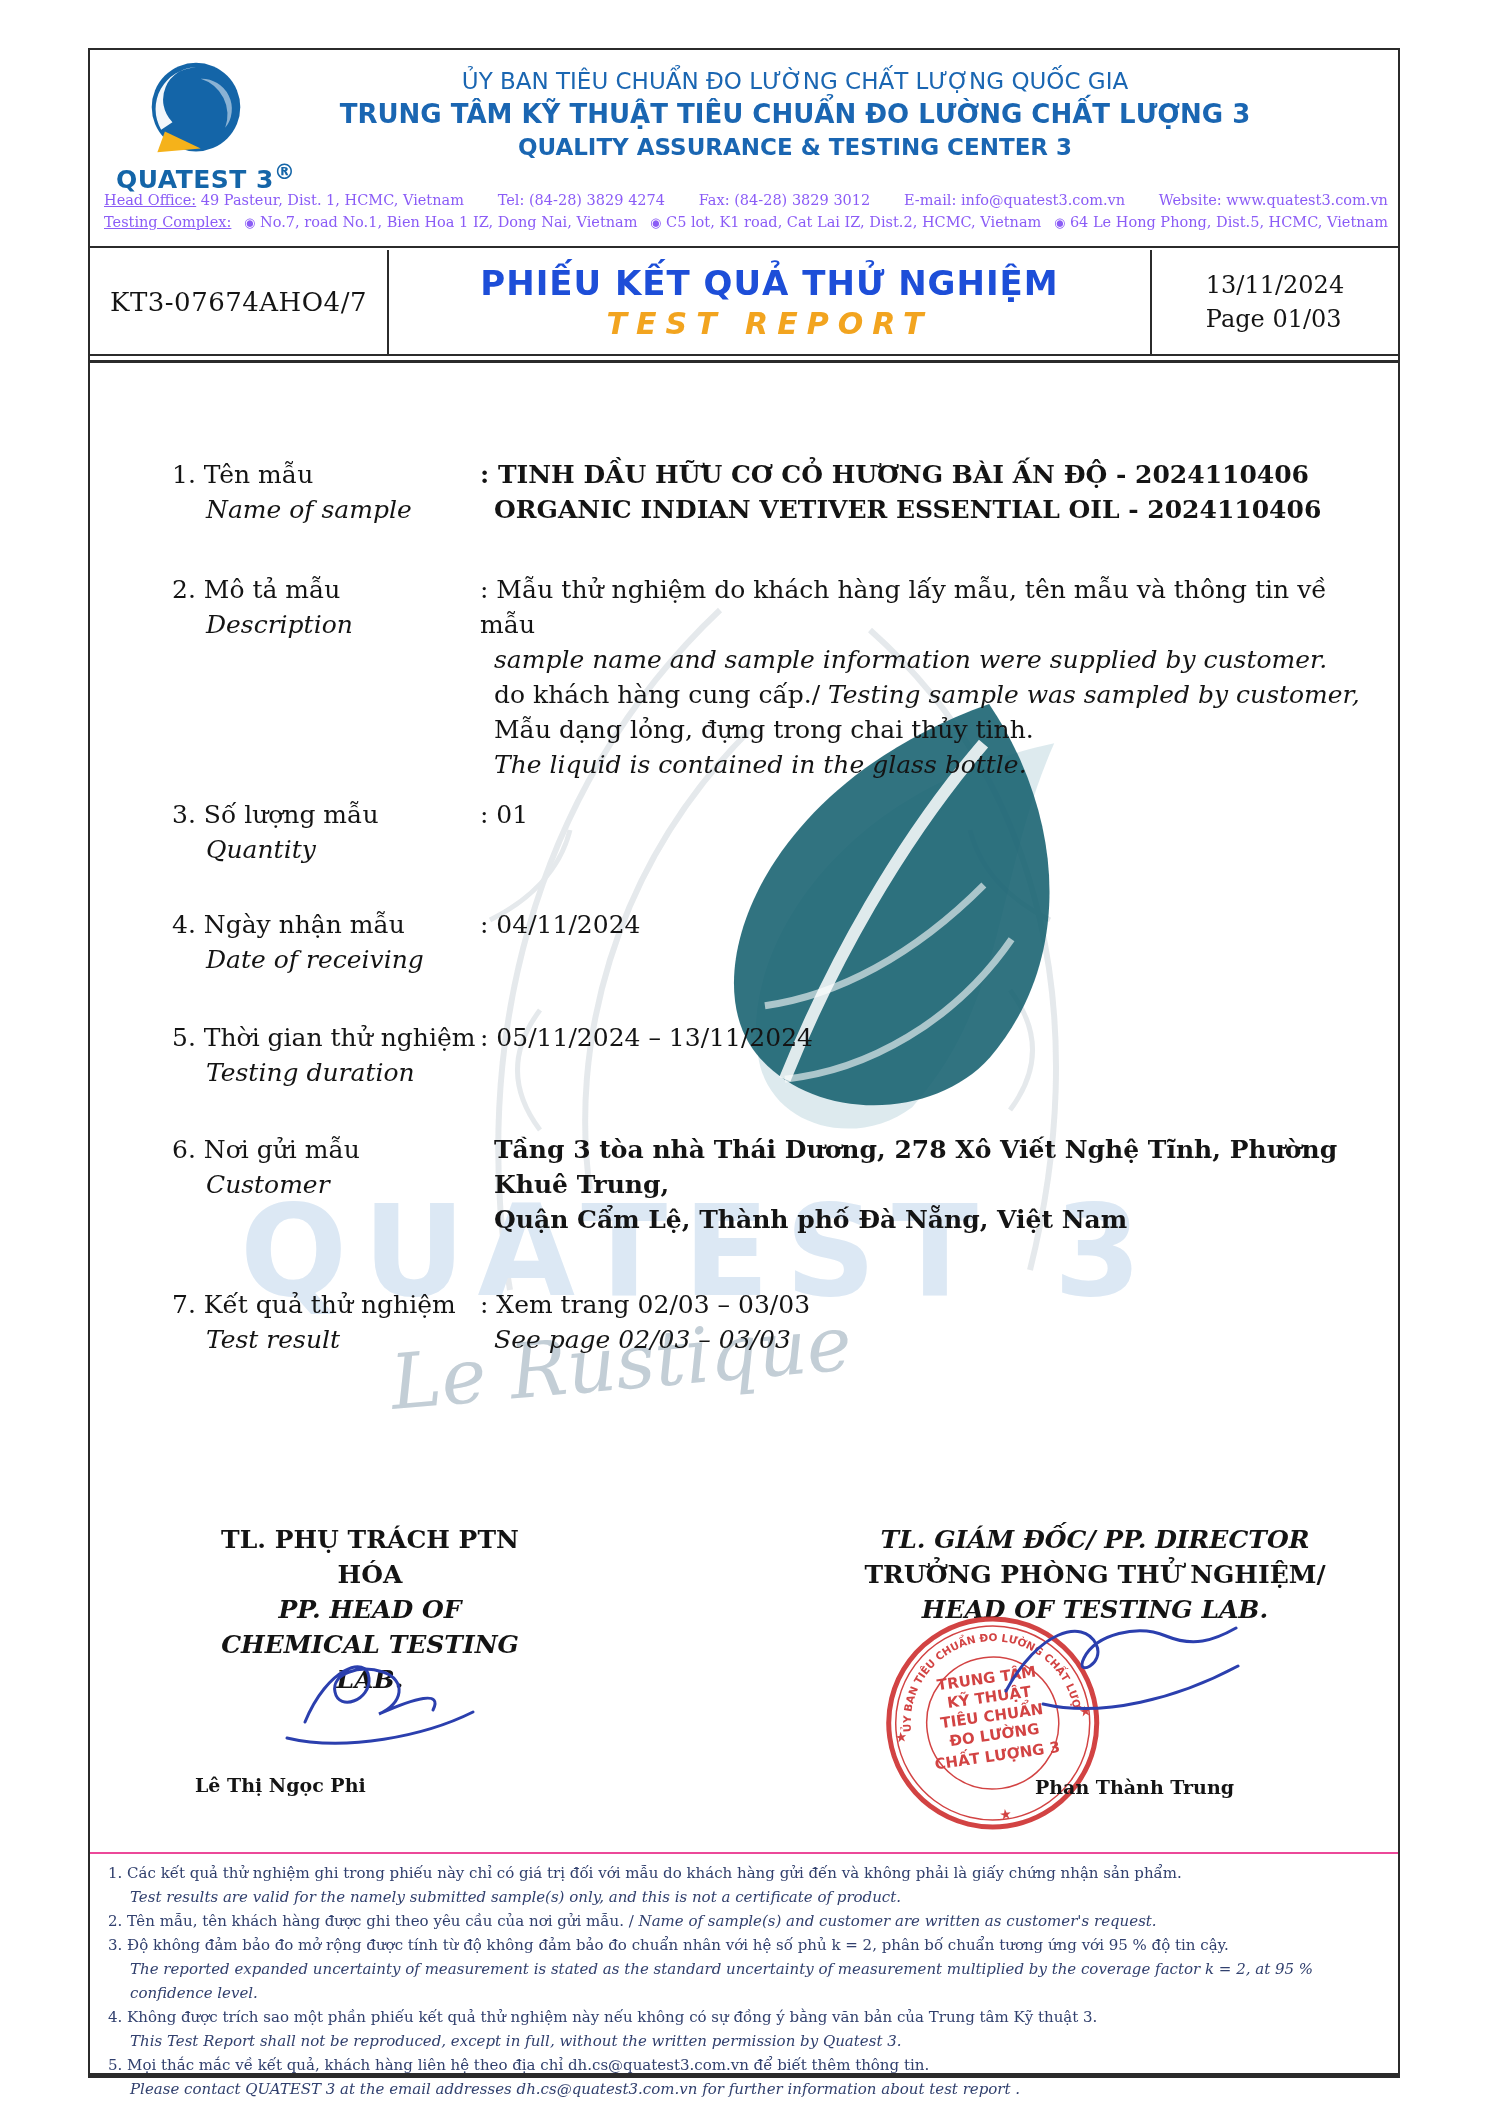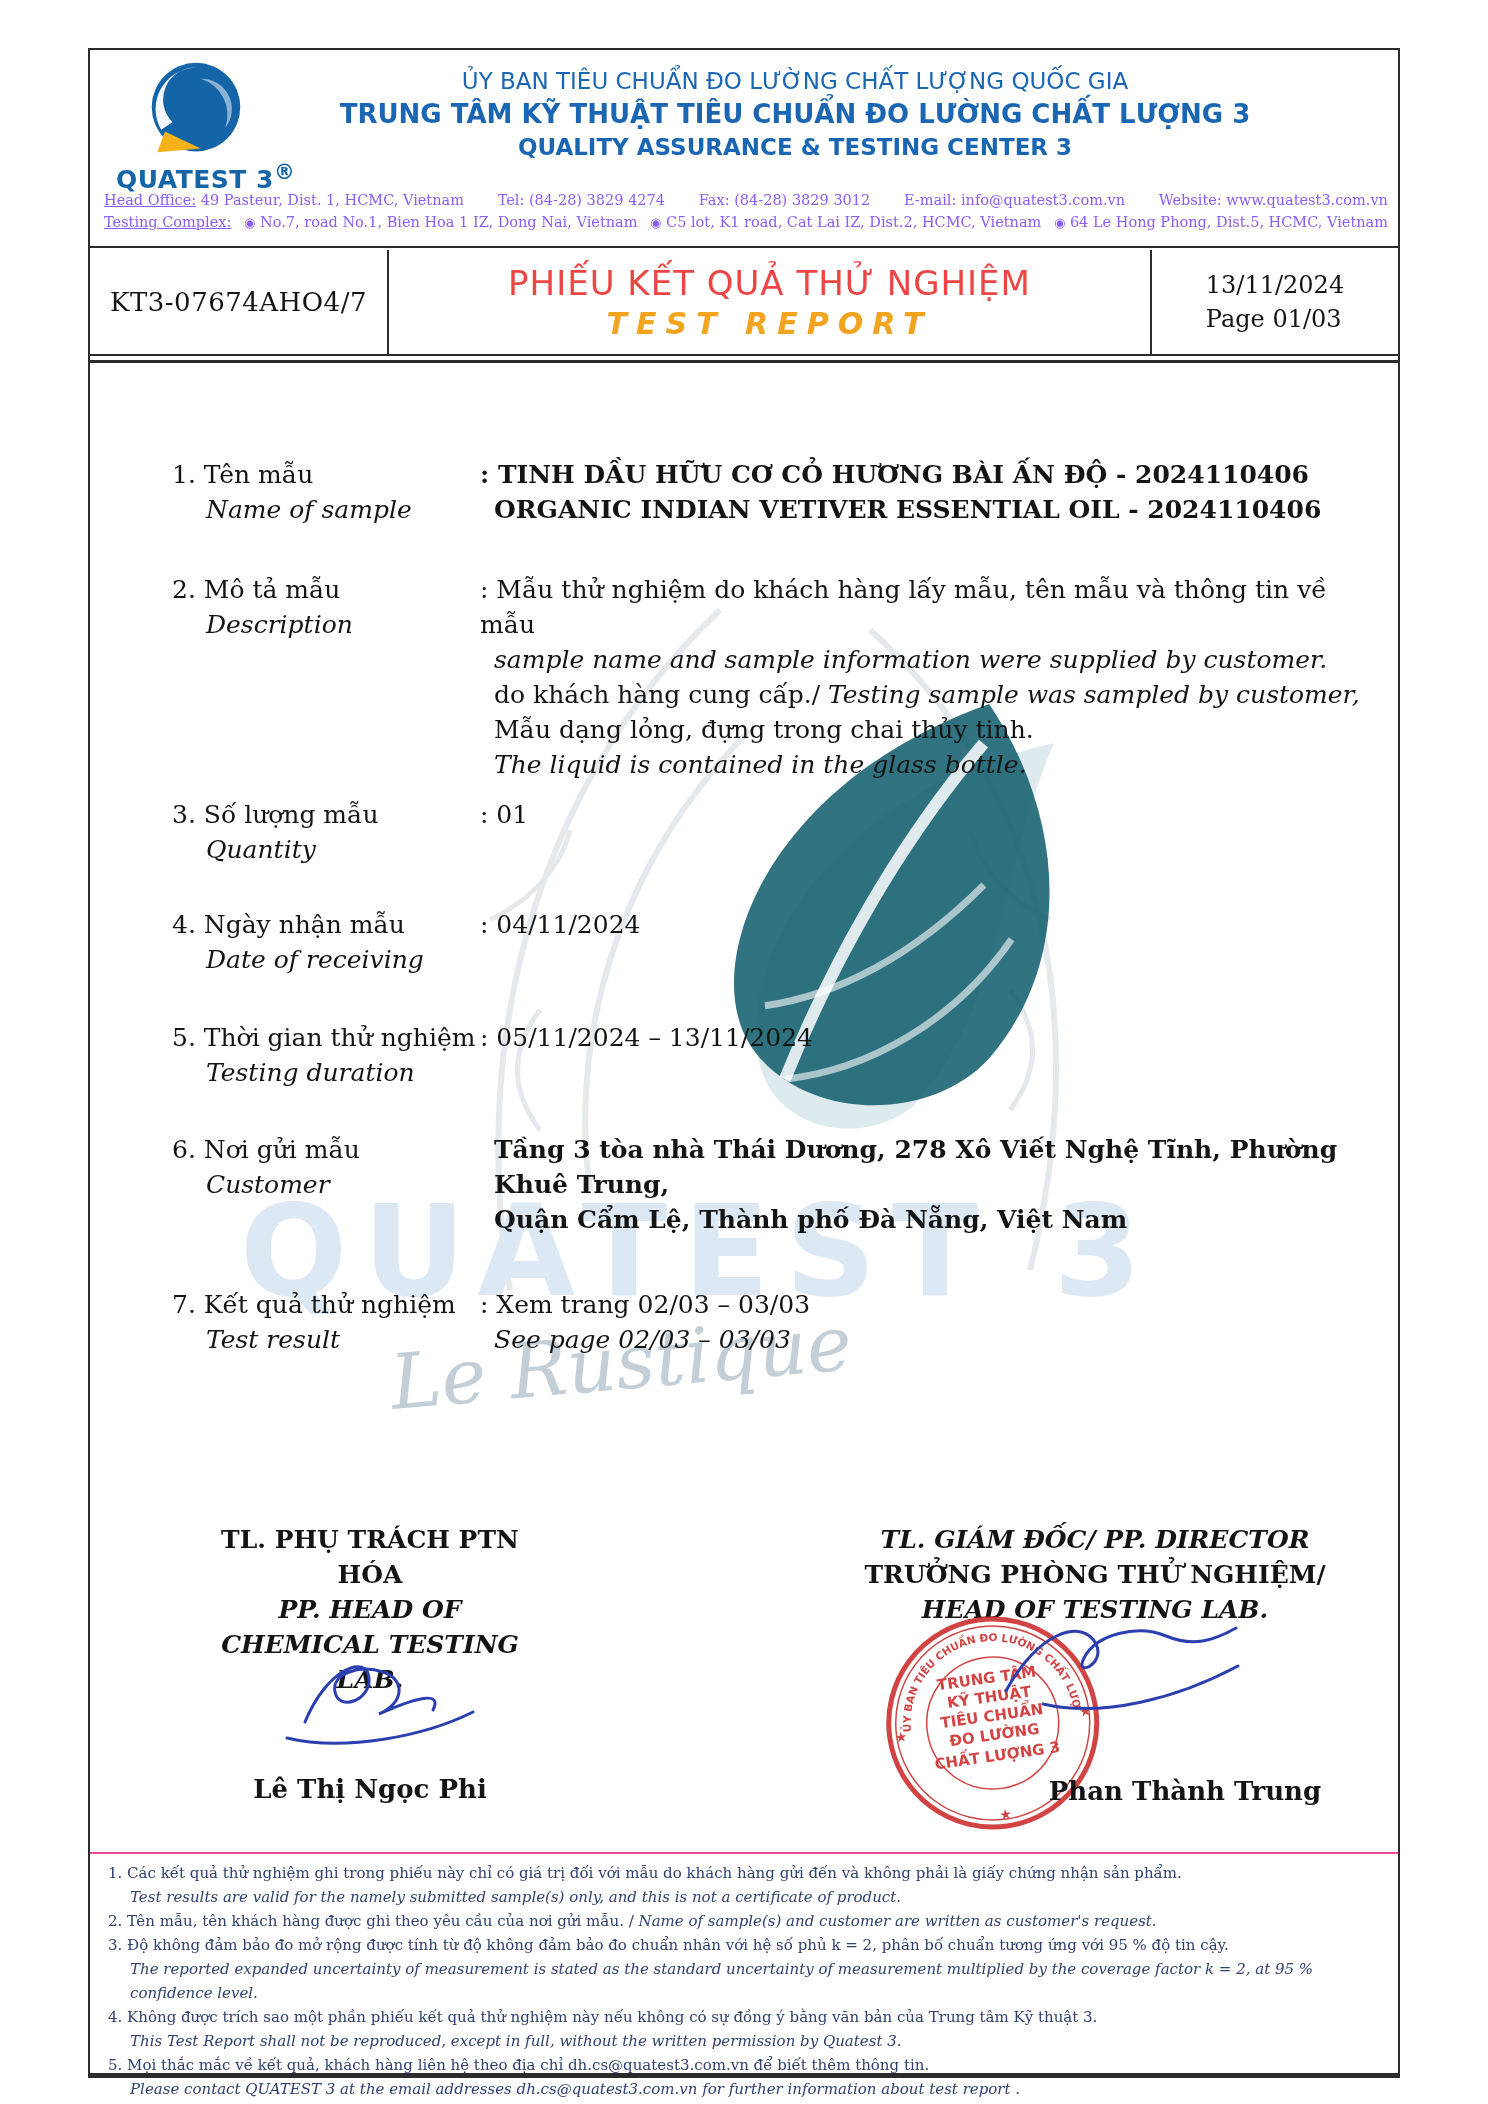--- a/index.html
+++ b/index.html
@@ -27,40 +27,40 @@
   .contacts{position:absolute;left:14px;right:10px;top:139px;color:#8b5cf6;font-size:14.5px}
   .crow{display:flex;justify-content:space-between;line-height:22px;white-space:nowrap}
   .u{text-decoration:underline}
   .pin::before{content:"◉";font-size:13px}
   
   .tbox{position:absolute;top:200px;left:0;right:0;height:104px;display:grid;
         grid-template-columns:297px 765px 1fr;z-index:3}
   .tcell{display:flex;flex-direction:column;justify-content:center;align-items:center}
   .tmid{border-left:2px solid #2b2b2b;border-right:2px solid #2b2b2b}
   .report-code{font-size:26px;letter-spacing:.5px}
-  .title-vi{font-family:"DejaVu Sans","Liberation Sans",sans-serif;font-weight:normal;
-            font-size:34px;color:#ef4444;letter-spacing:1px;white-space:nowrap}
+  .title-vi{font-family:"DejaVu Sans","Liberation Sans",sans-serif;font-weight:bold;
+            font-size:34px;color:#1d4ed8;letter-spacing:1px;white-space:nowrap}
   .title-en{font-family:"DejaVu Sans","Liberation Sans",sans-serif;font-weight:bold;font-style:italic;
             font-size:30px;color:#f2a41f;letter-spacing:9px;margin-top:3px;white-space:nowrap}
   .tright{font-size:24px;line-height:34px}
   .dbl{position:absolute;top:304px;left:0;right:0;height:9px;
        border-top:2px solid #2b2b2b;border-bottom:3px solid #2b2b2b;z-index:3}
   
   .item{position:absolute;left:82px;width:1210px;display:grid;grid-template-columns:308px 1fr;
         font-size:25px;line-height:35px;z-index:2}
   .lbl-en{font-style:italic;padding-left:34px}
   .vline{padding-left:14px}
   .vfirst{padding-left:0}
   .b{font-weight:bold}
   .i{font-style:italic}
   
   .sig-h{position:absolute;text-align:center;font-size:25px;font-weight:bold;line-height:35px;z-index:2}
   .sigL{left:105px;top:1472px;width:350px}
   .sigR{left:765px;top:1472px;width:480px}
-  .sig-name{position:absolute;text-align:center;font-weight:bold;font-size:26px;z-index:5}
+  .sig-name{position:absolute;font-weight:bold;font-size:19px;z-index:5}
   .nameL{left:105px;top:1724px;width:350px}
   .nameR{left:945px;top:1726px;width:300px}
   .scribL{position:absolute;left:185px;top:1588px;z-index:2}
   .scribR{position:absolute;left:898px;top:1556px;z-index:5}
   .stamp{position:absolute;left:768px;top:1545px;z-index:4;opacity:.92;transform:rotate(-8deg)}
   
   .foot{position:absolute;left:0;right:0;top:1802px;border-top:2px solid #ec4899;
         padding:7px 12px 0 18px;color:#31406e;font-size:15px;line-height:24px;z-index:2}
   .fen{font-style:italic;padding-left:22px}
   .fi{font-style:italic}

